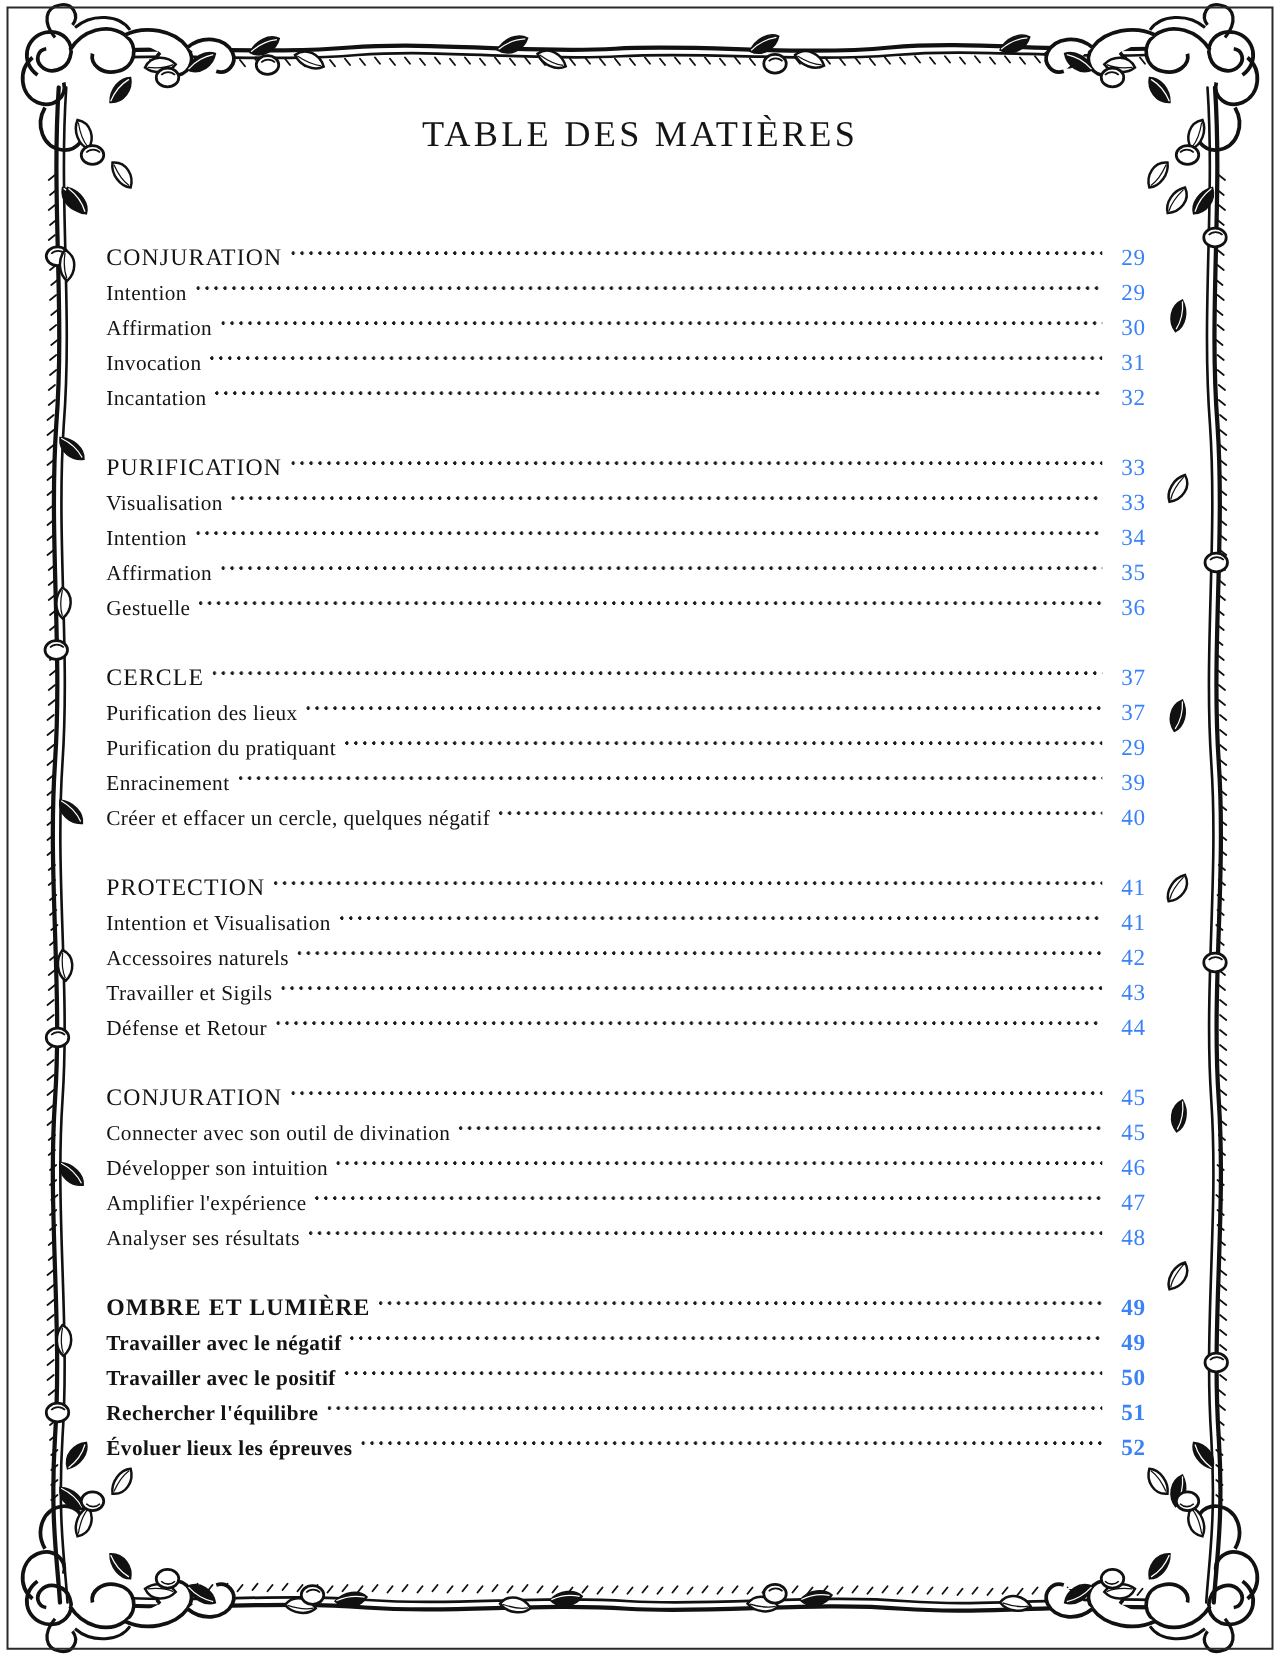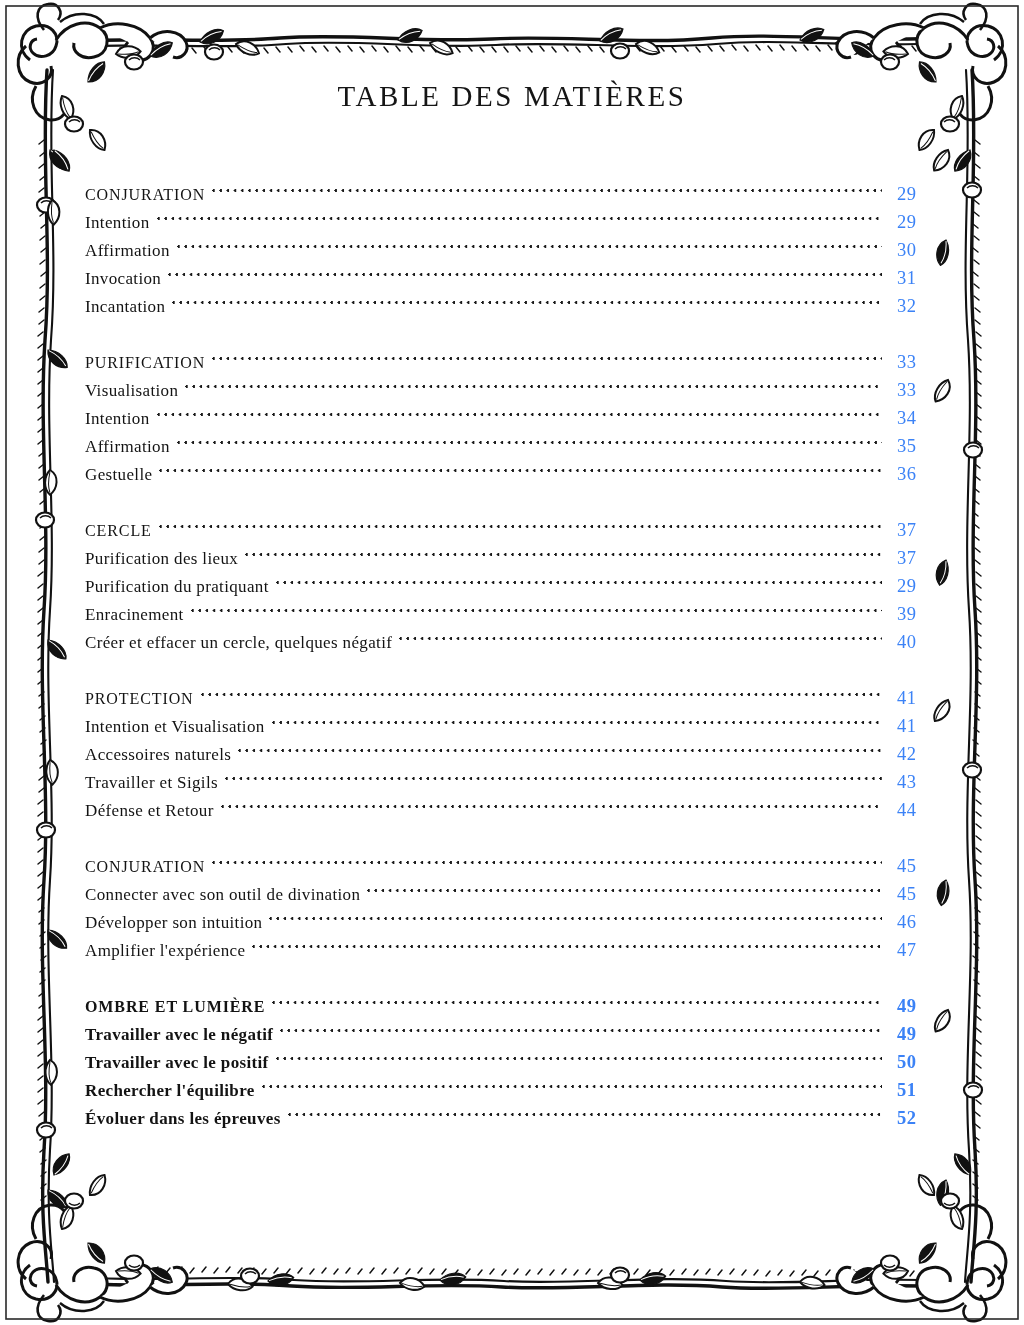--- a/index.html
+++ b/index.html
@@ -23,21 +23,21 @@
     left: 0; top: 0;
     width: 1024px;
     height: 1325px;
     pointer-events: none;
     z-index: 5;
   }
 
   
   #page-content {
     position: absolute;
-    left: 0; top: 4px;
+    left: 0; top: 16px;
     width: 1024px;
     height: 1066px;
     z-index: 2;
   }
 
   #toc-title {
     position: absolute;
     left: 0;
     top: 76px;
     width: 1024px;
@@ -71,21 +71,21 @@
   }
 
   .toc-label {
     flex: 0 0 auto;
     font-size: 17px;
     letter-spacing: 0.35px;
     color: #131313;
     padding-right: 7px;
   }
   .toc-row.section-head .toc-label {
-    font-size: 16px;
+    font-size: 19px;
     letter-spacing: 0.9px;
   }
 
   .toc-dots {
     flex: 1 1 auto;
     overflow: hidden;
     height: 28px;
     position: relative;
     margin: 0 6px 0 0;
   }
@@ -462,20 +462,25 @@
         <div class="toc-row">
           <span class="toc-label">Développer son intuition</span>
           <span class="toc-dots"></span>
           <span class="toc-page">46</span>
         </div>
         <div class="toc-row">
           <span class="toc-label">Amplifier l'expérience</span>
           <span class="toc-dots"></span>
           <span class="toc-page">47</span>
         </div>
+        <div class="toc-row">
+          <span class="toc-label">Analyser ses résultats</span>
+          <span class="toc-dots"></span>
+          <span class="toc-page">48</span>
+        </div>
       </div>
       <div class="toc-section">
         <div class="toc-row section-head">
           <span class="toc-label">OMBRE ET LUMIÈRE</span>
           <span class="toc-dots"></span>
           <span class="toc-page">49</span>
         </div>
         <div class="toc-row">
           <span class="toc-label">Travailler avec le négatif</span>
           <span class="toc-dots"></span>
@@ -485,20 +490,20 @@
           <span class="toc-label">Travailler avec le positif</span>
           <span class="toc-dots"></span>
           <span class="toc-page">50</span>
         </div>
         <div class="toc-row">
           <span class="toc-label">Rechercher l'équilibre</span>
           <span class="toc-dots"></span>
           <span class="toc-page">51</span>
         </div>
         <div class="toc-row">
-          <span class="toc-label">Évoluer dans les épreuves</span>
+          <span class="toc-label">Évoluer lieux les épreuves</span>
           <span class="toc-dots"></span>
           <span class="toc-page">52</span>
         </div>
       </div>
     </div>
 
 </div>
 
 </body></html>

